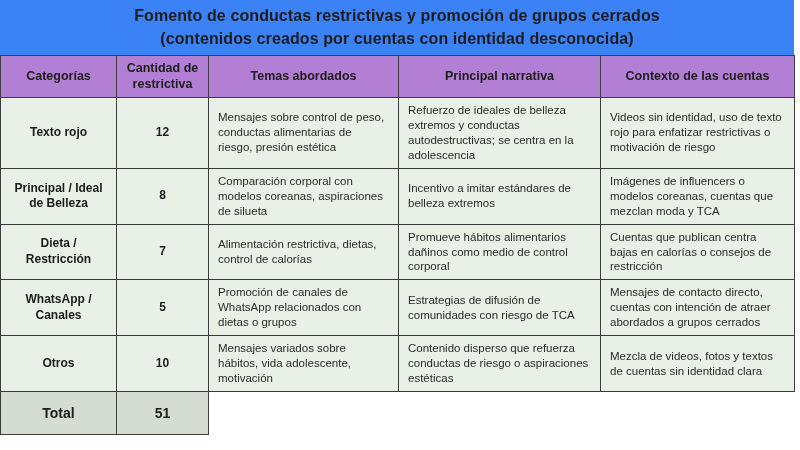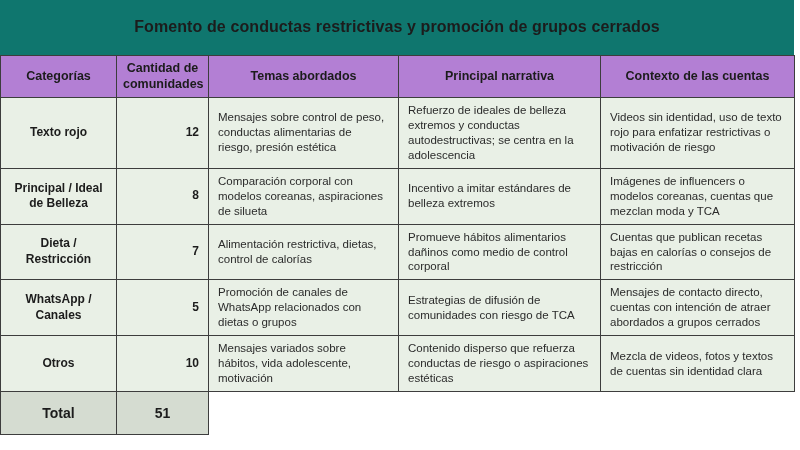--- a/index.html
+++ b/index.html
@@ -2,21 +2,21 @@
 <html><head>
 <meta charset="utf-8">
 <style>
   * { margin: 0; padding: 0; box-sizing: border-box; }
   html, body { width: 800px; height: 450px; background: #ffffff; }
   body { font-family: "Liberation Sans", sans-serif; color: #222; overflow: hidden; }
   .slide { width: 794px; height: 447px; }
 
   .title-band {
     width: 794px; height: 55px;
-    background: #0f766e;
+    background: #3b82f6;
     display: flex; flex-direction: column; justify-content: center; align-items: center;
     text-align: center;
   }
   .title-band .tline {
     font-weight: bold; font-size: 16px; line-height: 1.4; color: #1c1c1c;
     letter-spacing: 0.1px;
   }
 
   table.main {
     width: 794px;
@@ -52,21 +52,21 @@
   }
   td.cat {
     font-weight: bold;
     text-align: center;
     color: #1c1c1c;
     font-size: 12px;
     padding: 4px 10px;
   }
   td.num {
     font-weight: bold;
-    text-align: right;
+    text-align: center;
     color: #1c1c1c;
     font-size: 12px;
   }
 
   tr.r1 td { height: 63px; }
   tr.r2 td { height: 47px; }
   tr.r3 td { height: 49px; }
   tr.r4 td { height: 49px; }
   tr.r5 td { height: 51px; }
   tr.r6 td { height: 48px; }
@@ -84,34 +84,35 @@
     border: none;
   }
 </style>
 </head>
 <body>
 
 <div class="slide">
 
   <div class="title-band">
     <div class="tline">Fomento de conductas restrictivas y promoción de grupos cerrados</div>
+    <div class="tline">(contenidos creados por cuentas con identidad desconocida)</div>
   </div>
 
   <table class="main">
     <colgroup>
       <col class="c1">
         <col class="c2">
         <col class="c3">
         <col class="c4">
         <col class="c5">
     </colgroup>
     <thead>
       <tr>
         <th>Categorías</th>
-        <th>Cantidad de comunidades</th>
+        <th>Cantidad de restrictiva</th>
         <th>Temas abordados</th>
         <th>Principal narrativa</th>
         <th>Contexto de las cuentas</th>
       </tr>
     </thead>
     <tbody>
       <tr class="r1">
         <td class="cat">Texto rojo</td>
         <td class="num">12</td>
         <td>Mensajes sobre control de peso, conductas alimentarias de riesgo, presión estética</td>
@@ -123,21 +124,21 @@
         <td class="num">8</td>
         <td>Comparación corporal con modelos coreanas, aspiraciones de silueta</td>
         <td>Incentivo a imitar estándares de belleza extremos</td>
         <td>Imágenes de influencers o modelos coreanas, cuentas que mezclan moda y TCA</td>
       </tr>
       <tr class="r4">
         <td class="cat">Dieta / Restricción</td>
         <td class="num">7</td>
         <td>Alimentación restrictiva, dietas, control de calorías</td>
         <td>Promueve hábitos alimentarios dañinos como medio de control corporal</td>
-        <td>Cuentas que publican recetas bajas en calorías o consejos de restricción</td>
+        <td>Cuentas que publican centra bajas en calorías o consejos de restricción</td>
       </tr>
       <tr class="r5">
         <td class="cat">WhatsApp / Canales</td>
         <td class="num">5</td>
         <td>Promoción de canales de WhatsApp relacionados con dietas o grupos</td>
         <td>Estrategias de difusión de comunidades con riesgo de TCA</td>
         <td>Mensajes de contacto directo, cuentas con intención de atraer abordados a grupos cerrados</td>
       </tr>
       <tr class="r6">
         <td class="cat">Otros</td>

